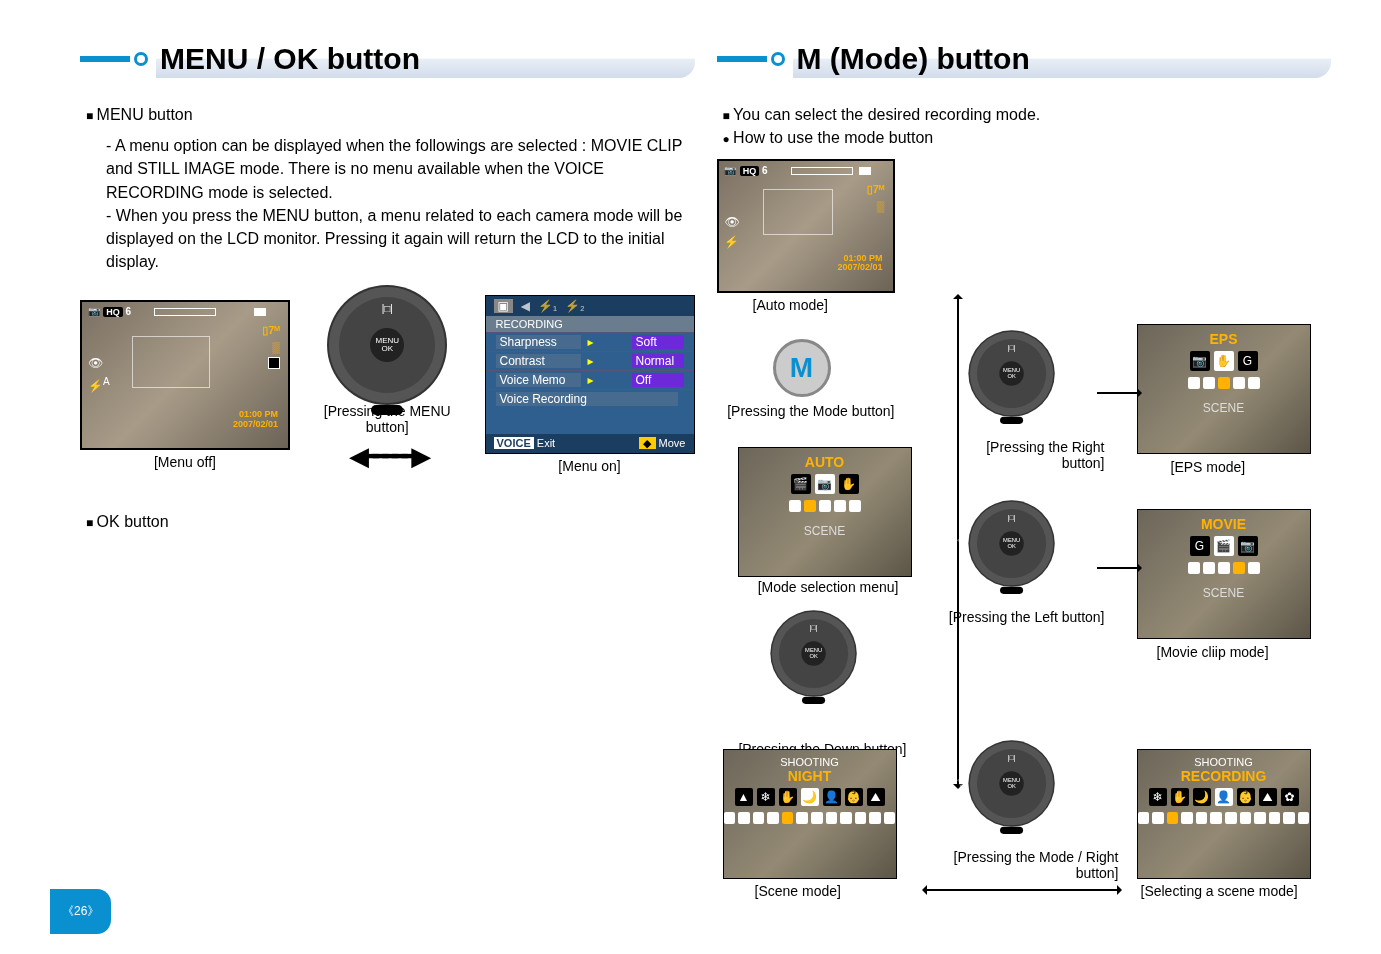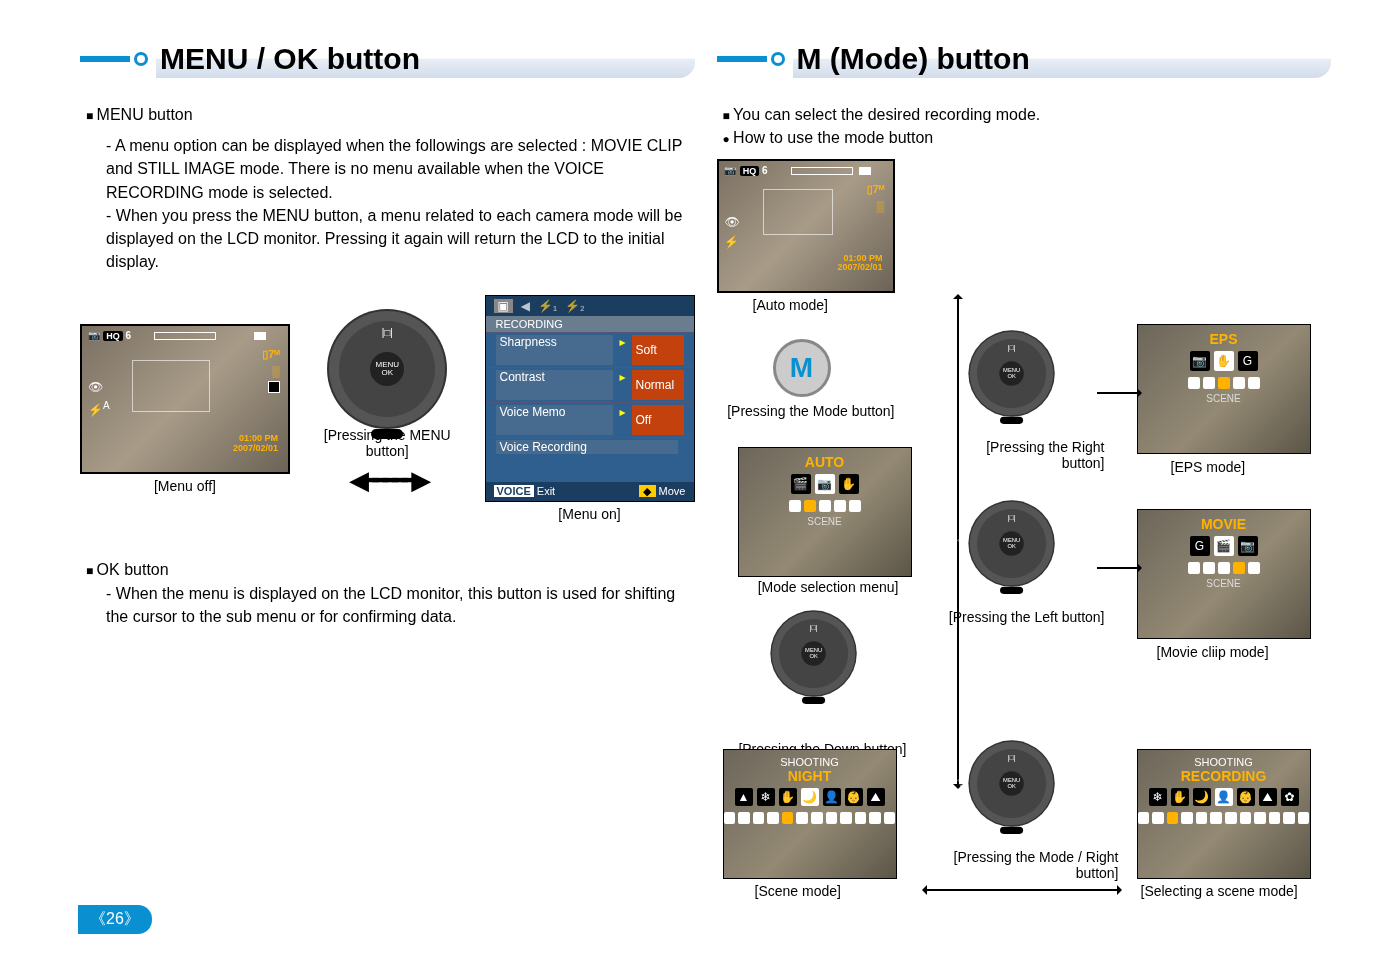--- a/index.html
+++ b/index.html
@@ -73,21 +73,21 @@
   .menu-panel {
     width: 210px; background:#2f5f8f; color:#fff; font-size:12px; border:1px solid #000;
   }
   .menu-tabs { background:#1b3d5f; display:flex; gap:8px; padding:3px 8px; font-size:12px;}
   .menu-tabs span { opacity:.7;}
   .menu-tabs span.active{ opacity:1; background:#888; padding:0 4px;}
   .menu-title { background:#6a7d8f; padding:2px 10px; font-size:11px;}
   .menu-row { display:flex; padding:2px 10px; gap:6px; border-top:1px solid #557; font-size:12px;}
   .menu-row .k{flex:1; background:#476b8f; padding:0 4px;}
   .menu-row .arrow{color:#ff0;}
-  .menu-row .v{flex:0 0 52px; background:#c2410c; padding:8px 4px;}
+  .menu-row .v{flex:0 0 52px; background:#6d28d9; padding:0 4px;margin-left:32px;}
   .menu-foot { background:#1b3d5f; padding:3px 8px; display:flex; justify-content:space-between; font-size:11px;}
   .menu-foot .tag{background:#fff; color:#1b3d5f; padding:0 3px; font-weight:bold;}
   .menu-foot .ytag{background:#ffcc00; color:#000; padding:0 4px;}
 
   .dbl-arrow { font-size:26px; letter-spacing:-6px; }
 
   
   .modegrid { position:relative; height:720px; }
   .mode-lcd {
     width: 174px; height: 130px; position:absolute; color:#fff; font-size:9px;
@@ -97,36 +97,36 @@
   .mode-lcd .title { text-align:center; font-size:11px; padding-top:6px;}
   .mode-lcd .sub { text-align:center; font-size:14px; color:#ffb300; font-weight:bold;}
   .mode-lcd .row1 { display:flex; justify-content:center; gap:4px; margin-top:4px;}
   .mode-lcd .row1 span, .mode-lcd .row2 span {
     width:20px;height:20px;background:#000;display:flex;align-items:center;justify-content:center;border-radius:2px;font-size:12px;
   }
   .mode-lcd .row1 span.active{ background:#fff; color:#000;}
   .mode-lcd .row2 { display:flex; justify-content:center; gap:3px; margin-top:6px;}
   .mode-lcd .row2 span{ width:12px;height:12px;background:#fff; font-size:8px;}
   .mode-lcd .row2 span.active{ background:#ffb300;}
-  .mode-lcd .bottomlabel { text-align:center; font-size:10px; margin-top:4px; color:#ddd;}
+  .mode-lcd .bottomlabel { text-align:center; font-size:12px; margin-top:12px; color:#ddd;}
   .mode-lcd.wide .row1 span{ width:18px;height:18px;}
 
   .mbtn {
     width: 58px; height:58px; border-radius:50%; border:3px solid #888; background:#ccc;
     display:flex; align-items:center; justify-content:center; font-size:28px; color:#0a8fd1; font-weight:bold;
     position:absolute;
   }
 
   .smallctrl { position:absolute; transform:scale(.72); transform-origin: top left;}
   .free-caption { position:absolute; font-size:14px; text-align:right;}
 
   .pagecorner {
     position:absolute; left:50px; bottom:20px;
-    background:#0a8fd1; color:#fff; font-size:16px; padding:4px 12px;
-    border-top-right-radius:14px; border-bottom-right-radius:14px;margin-left:28px;
+    background:#0a8fd1; color:#fff; font-size:12px; padding:14px 12px;
+    border-top-right-radius:14px; border-bottom-right-radius:14px;
   }
 
   .long-v-arrow{ position:absolute; width:2px; background:#000;}
   .long-v-arrow::before,.long-v-arrow::after{content:"";position:absolute;left:-4px;border:5px solid transparent;}
   .long-v-arrow::before{top:-10px;border-bottom-color:#000;}
   .long-v-arrow::after{bottom:-10px;border-top-color:#000;}
   .h-arrow{position:absolute;height:2px;background:#000;}
   .h-arrow::after{content:"";position:absolute;right:-10px;top:-4px;border:5px solid transparent;border-left-color:#000;}
   .h-arrow.double::before{content:"";position:absolute;left:-10px;top:-4px;border:5px solid transparent;border-right-color:#000;}
 </style>
@@ -222,21 +222,20 @@
           </div>
         </div>
         <div class="caption">[Menu on]</div>
       </div>
     </div>
 
     <div class="body-text" style="margin-top:36px;">
       <ul>
         <li class="bullet">OK button</li>
       </ul>
-      <p class="indent">- When the menu is displayed on the LCD monitor, this button is used for shifting the cursor to the sub menu or for confirming data.</p>
     </div>
   </div>
 
   <div class="col">
     <div class="heading-bar">
       <div class="lead"></div>
         <div class="dot"></div>
       <h1>M (Mode) button</h1>
     </div>
 

